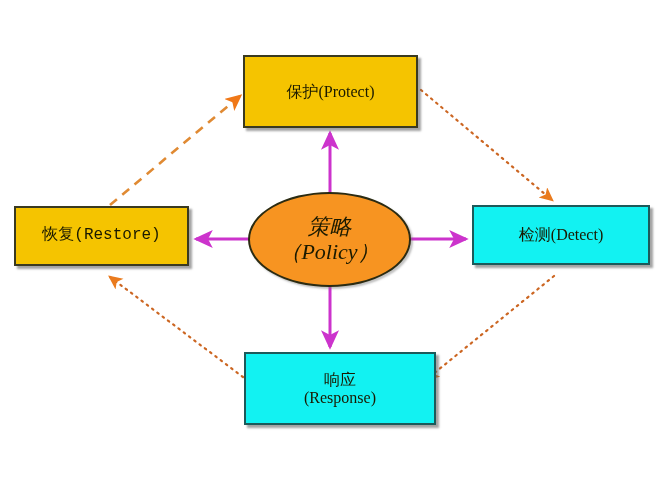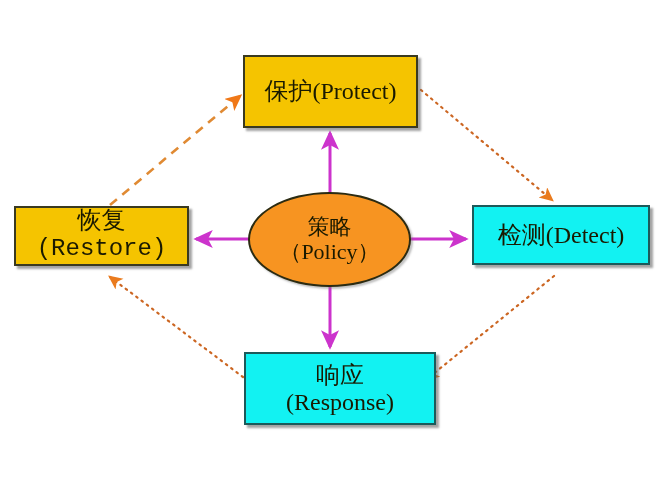--- a/index.html
+++ b/index.html
@@ -30,24 +30,25 @@
     border: 2px solid #3a3a20;
     box-shadow: 3px 3px 2px rgba(90,90,90,0.55);
   }
   .box-yellow { background: #f5c400; }
   .box-cyan   { background: #12f2f2; border-color: #1c5a5a; }
   .ellipse {
     background: #f79421;
     border: 2px solid #2b2b12;
     border-radius: 50%;
     box-shadow: 2px 2px 2px rgba(120,120,120,0.45);
+    font-style: italic;
   }
   .node-label {
     display: block;
-    font-size: 24px;
+    font-size: 16px;
     letter-spacing: 0px;
     white-space: pre-line;
   }
   .node-label.small { font-size: 22px; }
   svg.links {
     position: absolute;
     left: 0;
     top: 0;
     width: 670px;
     height: 499px;

